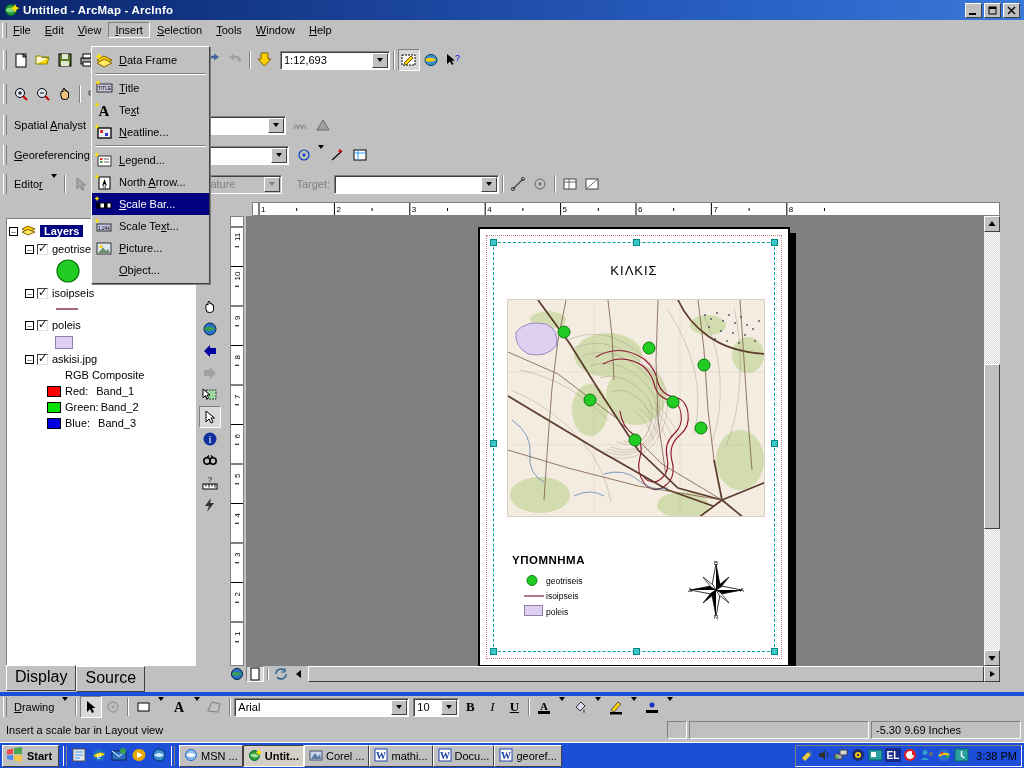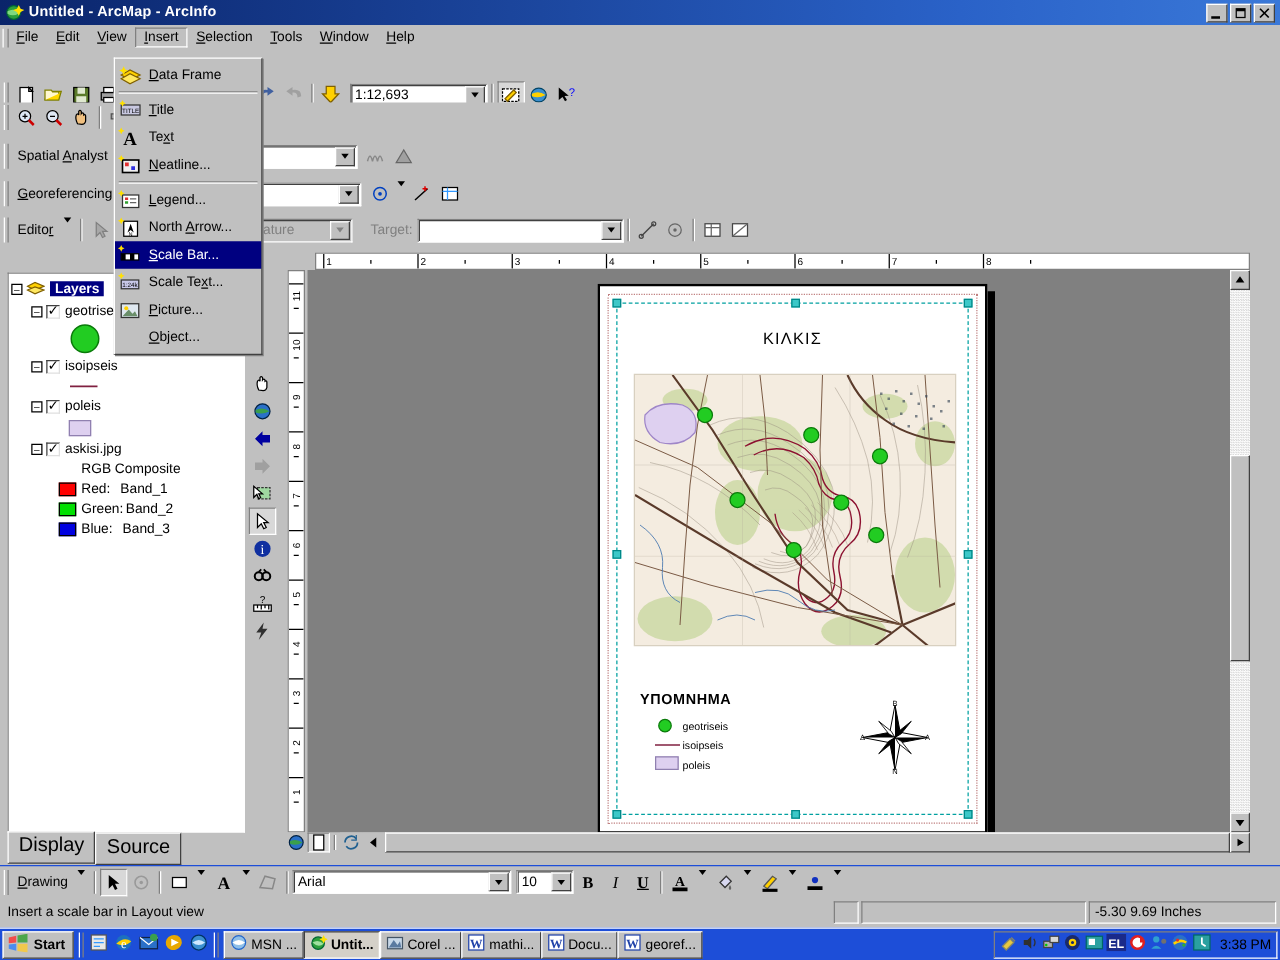--- a/index.html
+++ b/index.html
@@ -249,21 +249,21 @@
     <span class="menu-item mn"><u>F</u>ile</span>
     <span class="menu-item mn"><u>E</u>dit</span>
     <span class="menu-item mn"><u>V</u>iew</span>
     <span class="menu-item mn open"><u>I</u>nsert</span>
     <span class="menu-item mn"><u>S</u>election</span>
     <span class="menu-item mn"><u>T</u>ools</span>
     <span class="menu-item mn"><u>W</u>indow</span>
     <span class="menu-item mn"><u>H</u>elp</span>
   </div>
 
-  <div class="tbrow" style="left:0;top:64px;width:820px;height:24px;">
+  <div class="tbrow" style="left:0;top:48px;width:820px;height:24px;">
     <span class="grip"></span>
     <span class="tbtn">
       <svg width="16" height="16">
           <rect x="3" y="2" width="10" height="13" fill="#fff" stroke="#000"></rect>
           <path d="M10 2 L13 5 L10 5 Z" fill="#c0c0c0" stroke="#000"></path>
         </svg>
     </span>
     <span class="tbtn">
       <svg width="16" height="16">
           <path d="M1 12 L3 5 L14 5 L12 12 Z" fill="#ffd700" stroke="#808000"></path>
@@ -937,21 +937,21 @@
 
   <div class="scrollbar-h" style="left:308px;width:692px;">
     <div style="position:absolute;left:0;top:0;right:16px;height:16px;background:#c0c0c0;border-top:1px solid #fff;border-left:1px solid #fff;border-right:1px solid #404040;border-bottom:1px solid #404040;"></div>
     <div class="sb-arrow" style="position:absolute;right:0;top:0;">
       <svg width="8" height="8">
           <path d="M2 1 L7 4 L2 7 Z" fill="#000"></path>
         </svg>
     </div>
   </div>
 
-  <div class="tbrow" style="left:0;top:692px;width:1024px;height:26px;border-top:1px solid #1d4ed8;">
+  <div class="tbrow" style="left:0;top:692px;width:1024px;height:26px;border-top:4px solid #1d4ed8;">
     <span class="grip"></span>
     <span class="tb-label mn"><u>D</u>rawing</span>
     <span style="margin:0 4px"><i class="caret-d"></i></span>
     <span class="tsep"></span>
     <span class="tbtn pressed">
       <svg width="16" height="16">
           <path d="M4 2 L4 13 L7 10 L9 14 L11 13 L9 9 L12.5 9 Z" fill="#000"></path>
         </svg>
     </span>
     <span class="tbtn">

